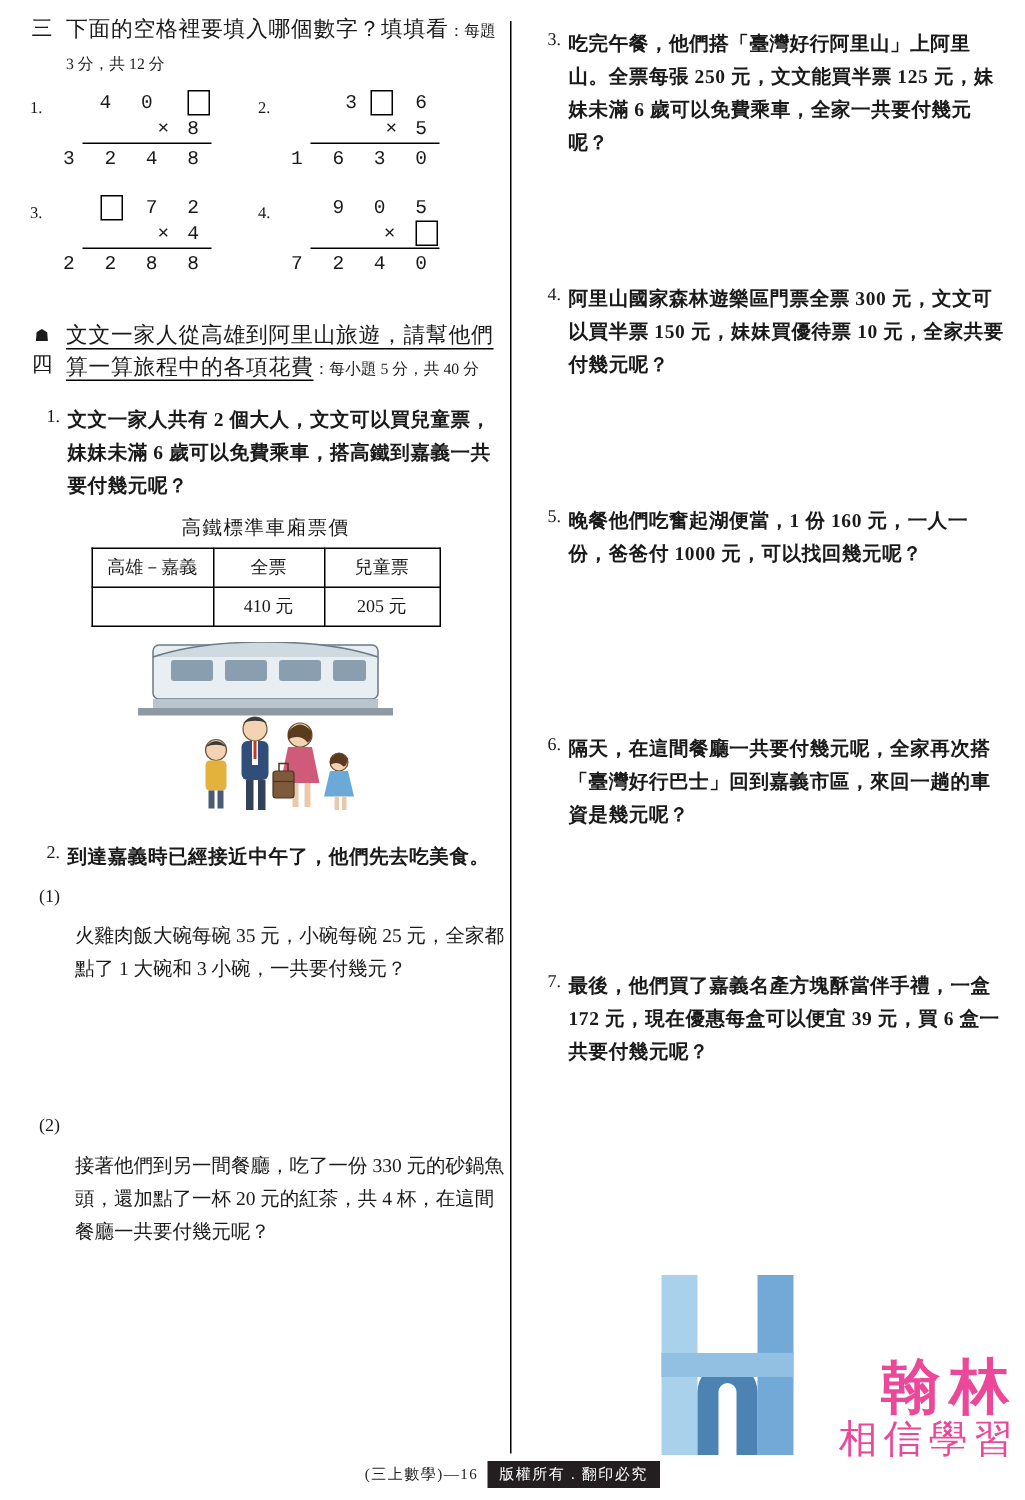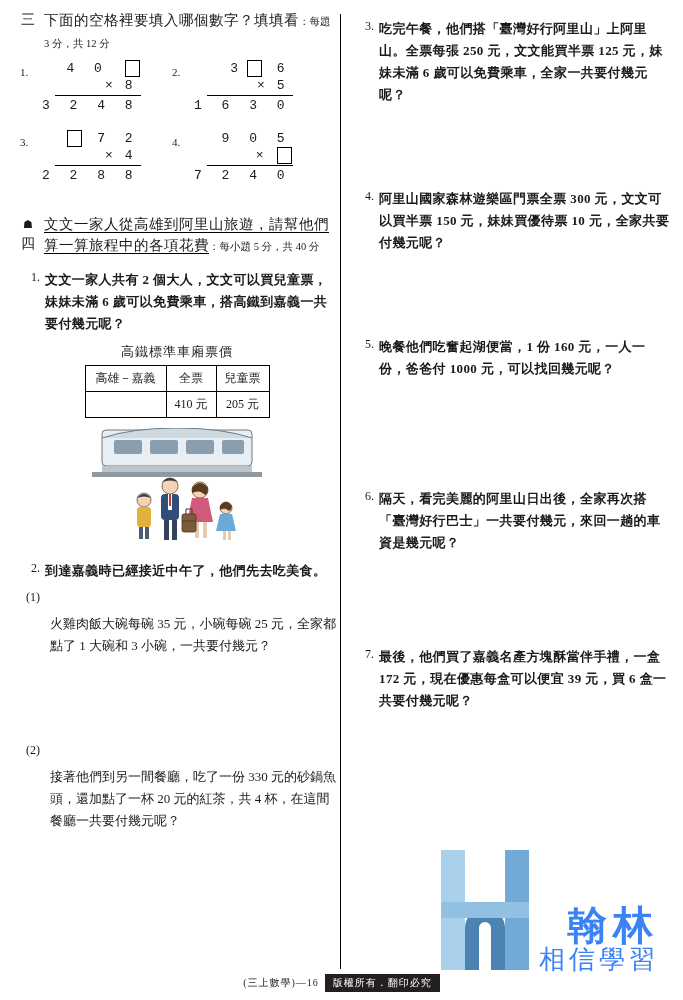--- a/index.html
+++ b/index.html
@@ -165,21 +165,21 @@
     margin-top: 8px;
     letter-spacing: 1px;
   }
   table.fare {
     border-collapse: collapse;
     margin: 4px auto 0 auto;
     font-size: 12px;
   }
   table.fare td {
     border: 1px solid #000;
-    padding: 4px 8px;
+    padding: 4px 20px;
     text-align: center;
     white-space: nowrap;
   }
   table.fare td.lbl { padding: 4px 10px; }
 
   
   .illus {
     margin: 10px auto 0 auto;
     width: 230px;
     height: 120px;
@@ -211,24 +211,24 @@
   .wm-h {
     position: absolute;
     right: 150px;
     bottom: 30px;
     width: 96px;
     height: 120px;
     opacity: 0.85;
   }
   .brand {
     position: absolute;
-    right: 24px;
+    right: 4px;
     bottom: 26px;
     text-align: right;
-    color: #3b82f6;
+    color: #ec4899;
   }
   .brand .b1 {
     font-size: 40px;
     letter-spacing: 6px;
     font-family: "DejaVu Serif", serif;
     font-weight: bold;
     line-height: 46px;
   }
   .brand .b2 {
     font-size: 26px;
@@ -433,21 +433,21 @@
       <div class="q-text">阿里山國家森林遊樂區門票全票 300 元，文文可以買半票 150 元，妹妹買優待票 10 元，全家共要付幾元呢？</div>
     </div>
 
     <div class="q" style="margin-top:82px;">
       <div class="q-no">5.</div>
       <div class="q-text">晚餐他們吃奮起湖便當，1 份 160 元，一人一份，爸爸付 1000 元，可以找回幾元呢？</div>
     </div>
 
     <div class="q" style="margin-top:108px;">
       <div class="q-no">6.</div>
-      <div class="q-text">隔天，看完美麗的阿里山日出後，全家再次搭「臺灣好行巴士」一共要付幾元，來回一趟的車資是幾元呢？</div>
+      <div class="q-text">隔天，在這間餐廳一共要付幾元呢，全家再次搭「臺灣好行巴士」回到嘉義市區，來回一趟的車資是幾元呢？</div>
     </div>
 
     <div class="q" style="margin-top:92px;">
       <div class="q-no">7.</div>
       <div class="q-text">最後，他們買了嘉義名產方塊酥當伴手禮，一盒 172 元，現在優惠每盒可以便宜 39 元，買 6 盒一共要付幾元呢？</div>
     </div>
 
   </div>
 
   <div class="wm-h">

